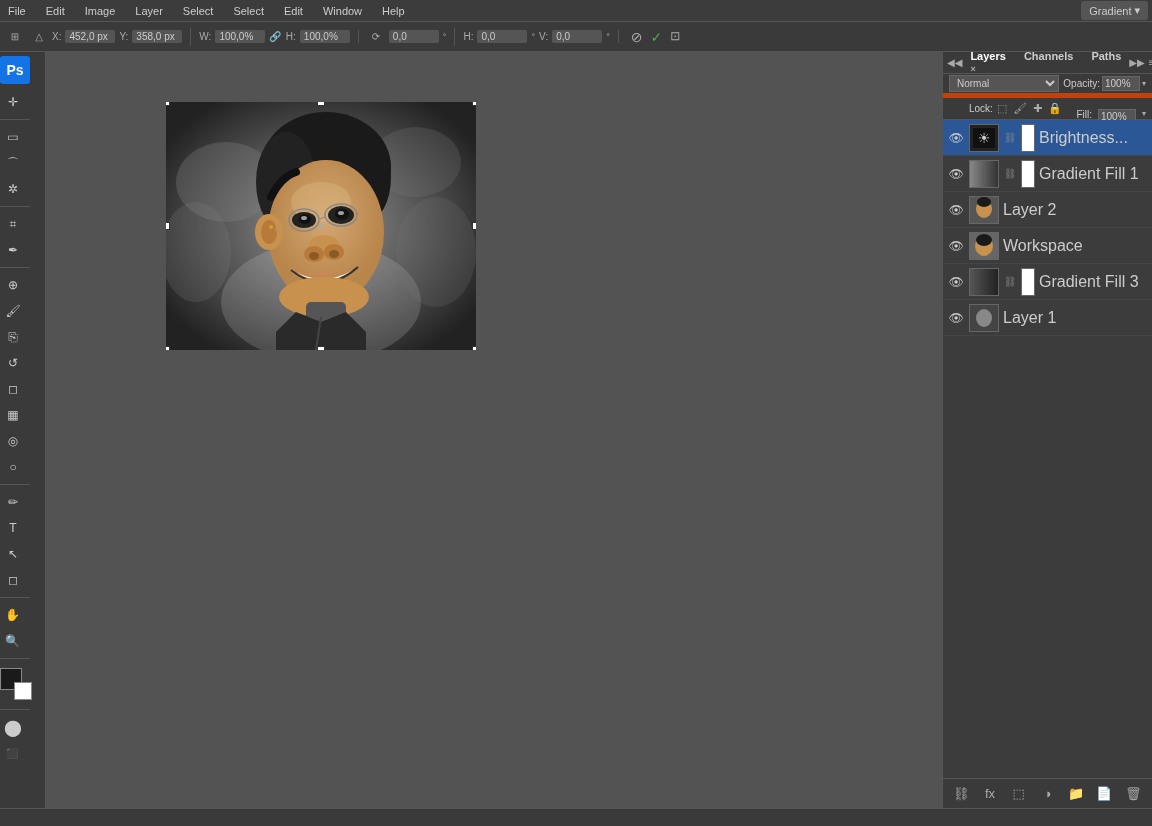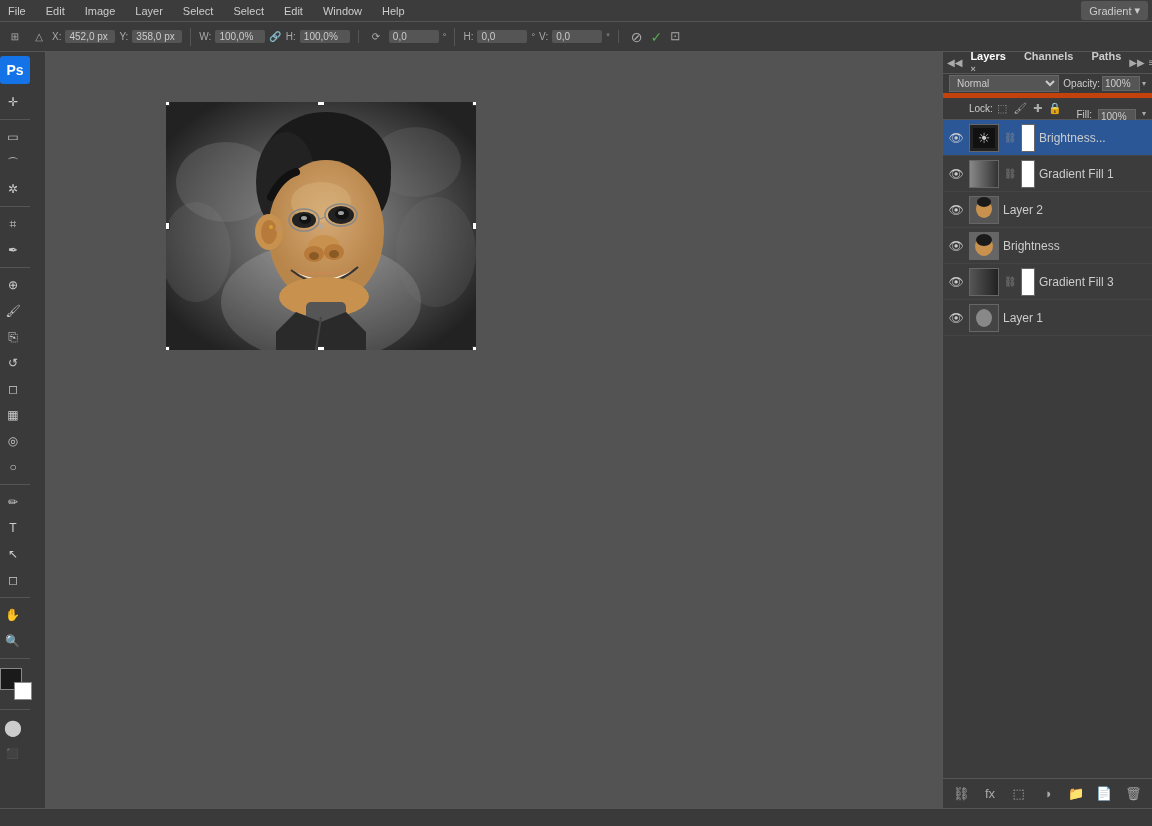--- a/index.html
+++ b/index.html
@@ -63,21 +63,21 @@
     .lock-icons { display: flex; gap: 6px; color: #aaa; font-size: 11px; }
     .fill-group { margin-left: auto; display: flex; align-items: flex-start; gap: 6px; font-size: 10px; margin-top: 16px; }
 
     
     #layer-list { flex: 1; background: #3c3c3c; overflow-y: auto; }
     .layer-item { display: flex; align-items: center; height: 36px; padding: 0 4px; cursor: pointer; border-bottom: 1px solid #444; gap: 4px; }
     .layer-item.active { background: #2b5797; }
     .eye-icon { width: 18px; height: 18px; display: flex; align-items: center; justify-content: center; font-size: 12px; cursor: pointer; flex-shrink: 0; }
     .layer-thumb { width: 30px; height: 28px; background: #555; border: 1px solid #666; flex-shrink: 0; display: flex; align-items: center; justify-content: center; overflow: hidden; }
     .thumb-mask { width: 14px; height: 28px; background: #888; border: 1px solid #666; flex-shrink: 0; }
-    .layer-name { font-size: 12px; color: #ccc; flex: 1; overflow: hidden; text-overflow: ellipsis; white-space: nowrap; }
+    .layer-name { font-size: 16px; color: #ccc; flex: 1; overflow: hidden; text-overflow: ellipsis; white-space: nowrap; }
     .layer-chain { width: 14px; display: flex; align-items: center; justify-content: center; font-size: 10px; color: #888; }
 
     
     #panel-bottom { height: 30px; background: #3a3a3a; border-top: 1px solid #555; display: flex; align-items: center; justify-content: space-around; padding: 0 4px; }
     .panel-bottom-icon { width: 22px; height: 22px; display: flex; align-items: center; justify-content: center; font-size: 13px; color: #aaa; cursor: pointer; }
 
     
     .artwork-svg { position: absolute; inset: 0; width: 100%; height: 100%; }
 
     
@@ -361,21 +361,21 @@
 
       <div class="layer-item">
         <div class="eye-icon">👁</div>
         <div class="layer-thumb" style="background:#555;">
           <svg width="28" height="26" viewBox="0 0 28 26">
             <rect width="28" height="26" fill="#666"></rect>
             <ellipse cx="14" cy="13" rx="9" ry="10" fill="#c8924e"></ellipse>
             <ellipse cx="14" cy="7" rx="8" ry="6" fill="#1a1a1a"></ellipse>
           </svg>
         </div>
-        <div class="layer-name">Brightness</div>
+        <div class="layer-name">Workspace</div>
       </div>
 
       <div class="layer-item">
         <div class="eye-icon">👁</div>
         <div class="layer-thumb" style="background: linear-gradient(to right, #555, #222);">
         </div>
         <div class="layer-chain">⛓</div>
         <div class="layer-thumb thumb-mask" style="background:#fff;"></div>
         <div class="layer-name">Gradient Fill 3</div>
       </div>

